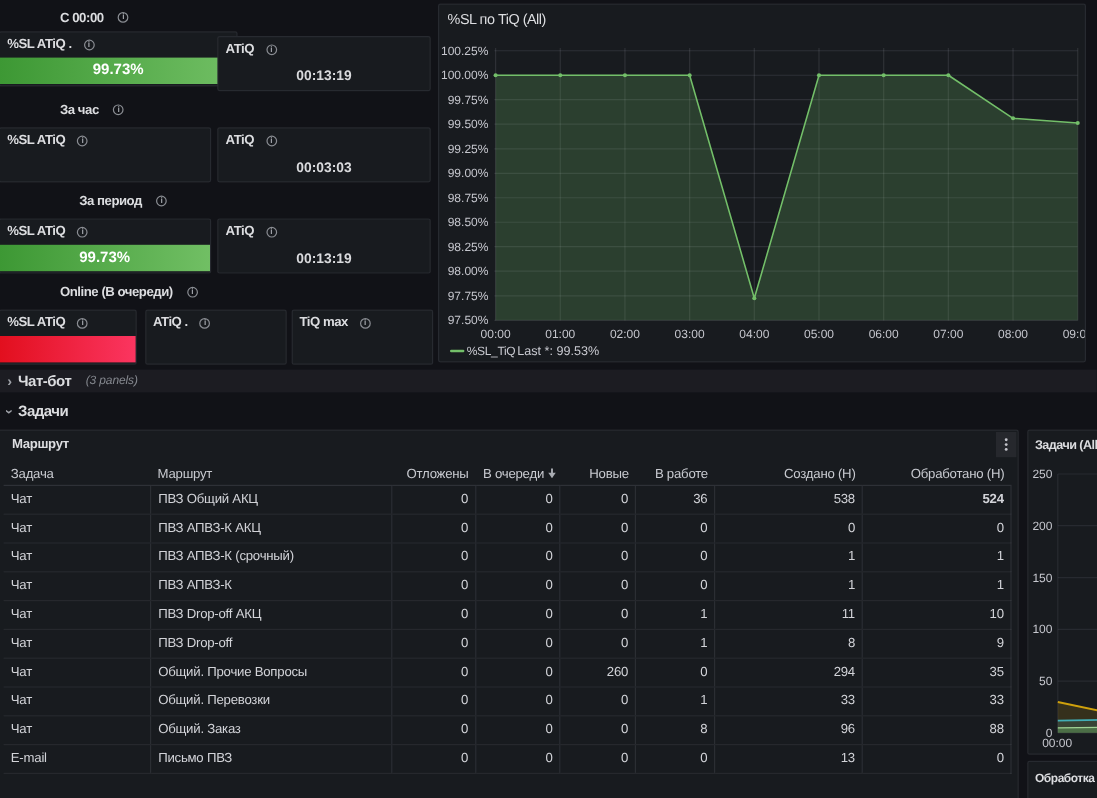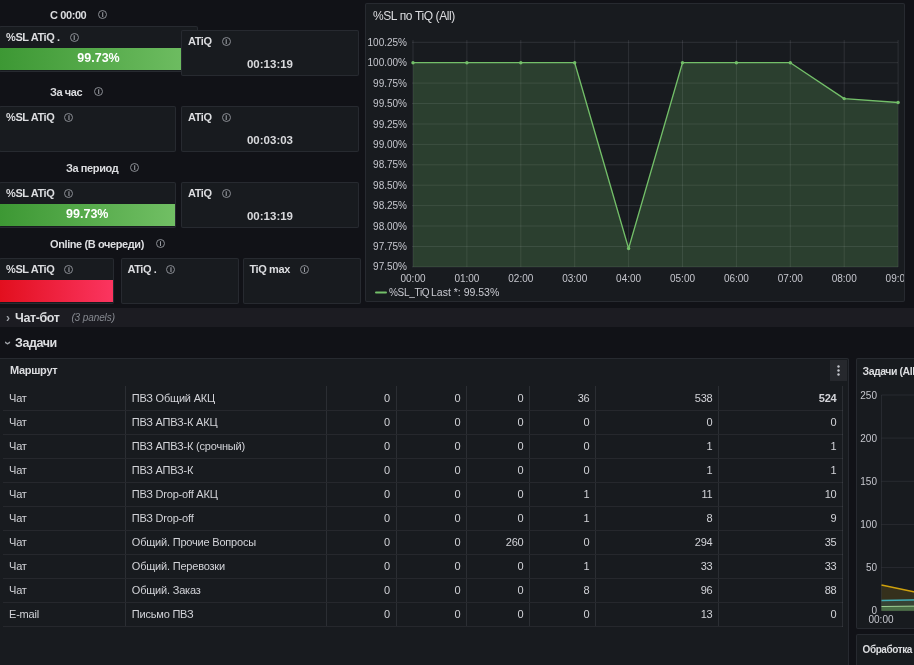--- a/index.html
+++ b/index.html
@@ -224,20 +224,33 @@
     <col style="width:122.3px">
       <col style="width:201.7px">
       <col style="width:69.5px">
       <col style="width:70.5px">
     <col style="width:63px">
       <col style="width:66px">
       <col style="width:123px">
       <col style="width:124px">
   </colgroup>
   <tbody>
+      <tr style="height:18px;">
+    <th style="text-align:left;">Задача</th>
+        <th class="cb" style="text-align:left;">Маршрут</th>
+    <th class="cb num">Отложены</th>
+        <th class="cb num">В очереди <svg width="8" height="9" style="vertical-align:-1px;">
+            <line x1="4" y1="0.5" x2="4" y2="4.5" stroke="#a9acb2" stroke-width="1.6"></line>
+            <path d="M0.9 3.9 L7.1 3.9 L4 8.6 Z" fill="#a9acb2"></path>
+          </svg></th>
+        <th class="cb num">Новые</th>
+    <th class="cb num">В работе</th>
+        <th class="cb num">Создано (Н)</th>
+        <th class="cb num" style="border-right:1px solid rgba(204,204,220,0.11);">Обработано (Н)</th>
+  </tr>
   <tr class="rb" style="height:24px;">
     <td>Чат</td>
         <td class="cb">ПВЗ Общий АКЦ</td>
         <td class="cb num">0</td>
         <td class="cb num">0</td>
     <td class="cb num">0</td>
         <td class="cb num">36</td>
         <td class="cb num">538</td>
         <td class="cb num" style="border-right:1px solid rgba(204,204,220,0.11);font-weight:bold;">524</td>
   </tr>

